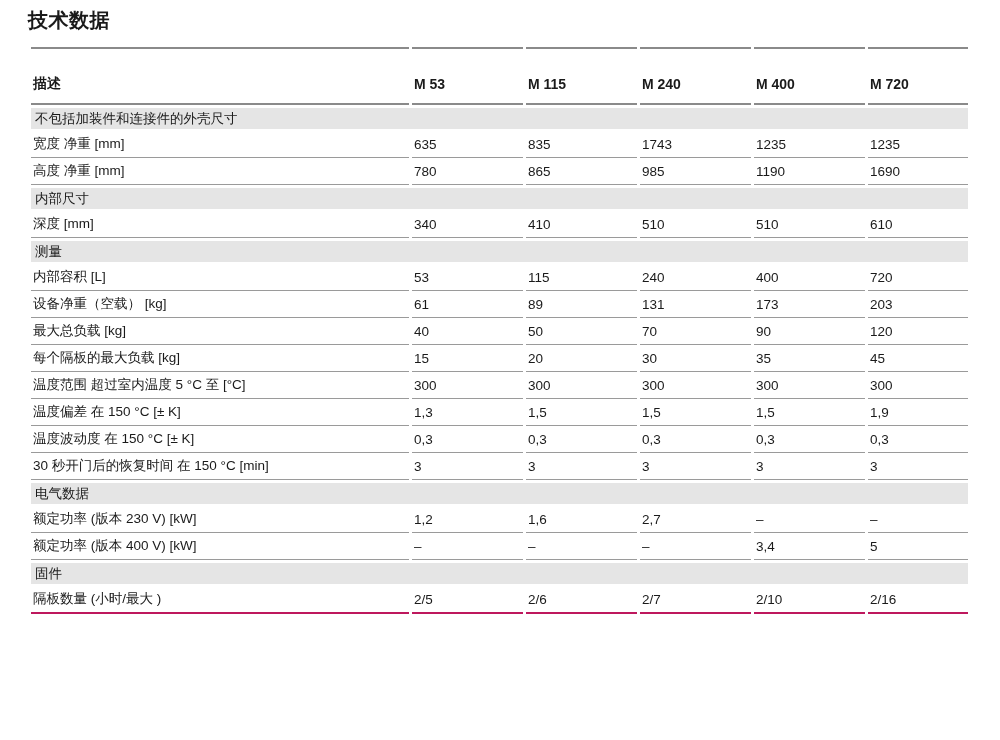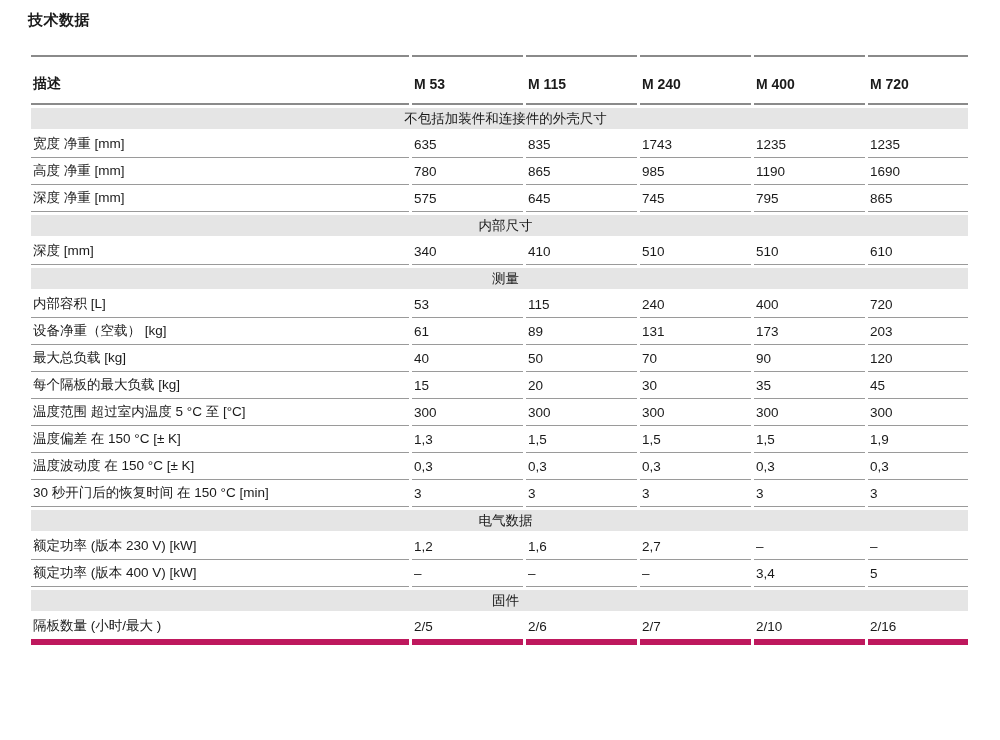--- a/index.html
+++ b/index.html
@@ -6,22 +6,22 @@
     margin: 0;
     padding: 0;
     background: #ffffff;
     width: 1000px;
     height: 740px;
     font-family: "Liberation Sans", "DejaVu Sans", sans-serif;
     color: #1a1a1a;
     overflow: hidden;
   }
   .page-title {
-    margin: 9px 0 24px 28px;
-    font-size: 15px;
+    margin: 9px 0 16px 28px;
+    font-size: 20px;
     line-height: 22px;
     font-weight: bold;
     letter-spacing: 0.5px;
   }
   table.tech-table {
     margin-left: 28px;
     width: 931px;
     border-collapse: separate;
     border-spacing: 3px 0;
     table-layout: fixed;
@@ -31,47 +31,46 @@
   table.tech-table th.value-col.last-col { width: 98px; }
 
   table.tech-table th {
     border-top: 2px solid #8a8a8a;
     border-bottom: 2px solid #8a8a8a;
     height: 38px;
     vertical-align: middle;
     text-align: left;
     font-size: 14px;
     font-weight: bold;
-    padding: 8px 0 0 2px;
+    padding: 16px 0 0 2px;
     white-space: nowrap;
     overflow: hidden;
   }
   tr.section-row td {
     background: #e5e5e5;
     height: 21px;
     border-top: 3px solid #ffffff;
     border-bottom: 2px solid #ffffff;
     font-size: 13.5px;
-    padding: 0 0 0 12px;
+    padding: 0 0 0 4px;
     vertical-align: middle;
     white-space: nowrap;
     overflow: hidden;
-    text-align: center;
   }
   tr.data-row td {
     height: 26px;
     border-bottom: 1px solid #9a9a9a;
     font-size: 13.5px;
     padding: 0 0 0 2px;
     vertical-align: middle;
     white-space: nowrap;
     overflow: hidden;
   }
   tr.data-row.last-row td {
-    border-bottom: 6px solid #be185d;
+    border-bottom: 2px solid #be185d;
   }
 </style>
 </head>
 <body>
 
 <h1 class="page-title">技术数据</h1>
 
 <table class="tech-table">
   <thead>
       <tr>
@@ -96,28 +95,20 @@
         <td>1235</td>
       </tr>
       <tr class="data-row">
         <td>高度 净重 [mm]</td>
         <td>780</td>
         <td>865</td>
         <td>985</td>
         <td>1190</td>
         <td>1690</td>
       </tr>
-      <tr class="data-row">
-        <td>深度 净重 [mm]</td>
-        <td>575</td>
-        <td>645</td>
-        <td>745</td>
-        <td>795</td>
-        <td>865</td>
-      </tr>
       <tr class="section-row">
         <td colspan="6">内部尺寸</td>
       </tr>
       <tr class="data-row">
         <td>深度 [mm]</td>
         <td>340</td>
         <td>410</td>
         <td>510</td>
         <td>510</td>
         <td>610</td>

